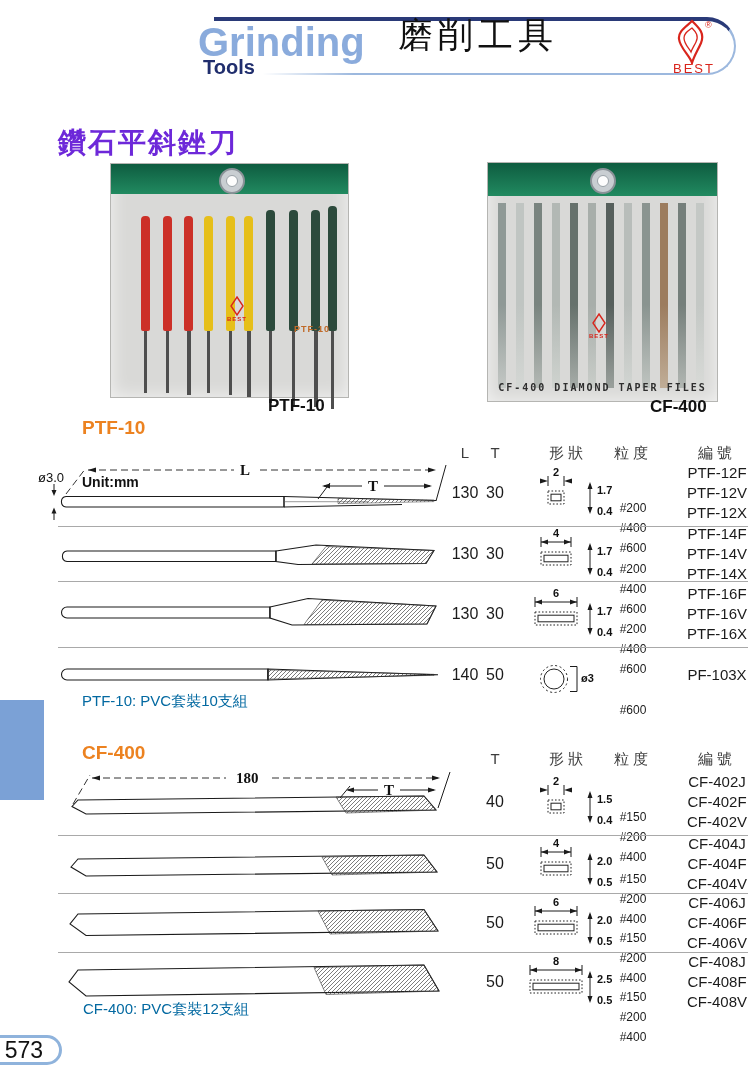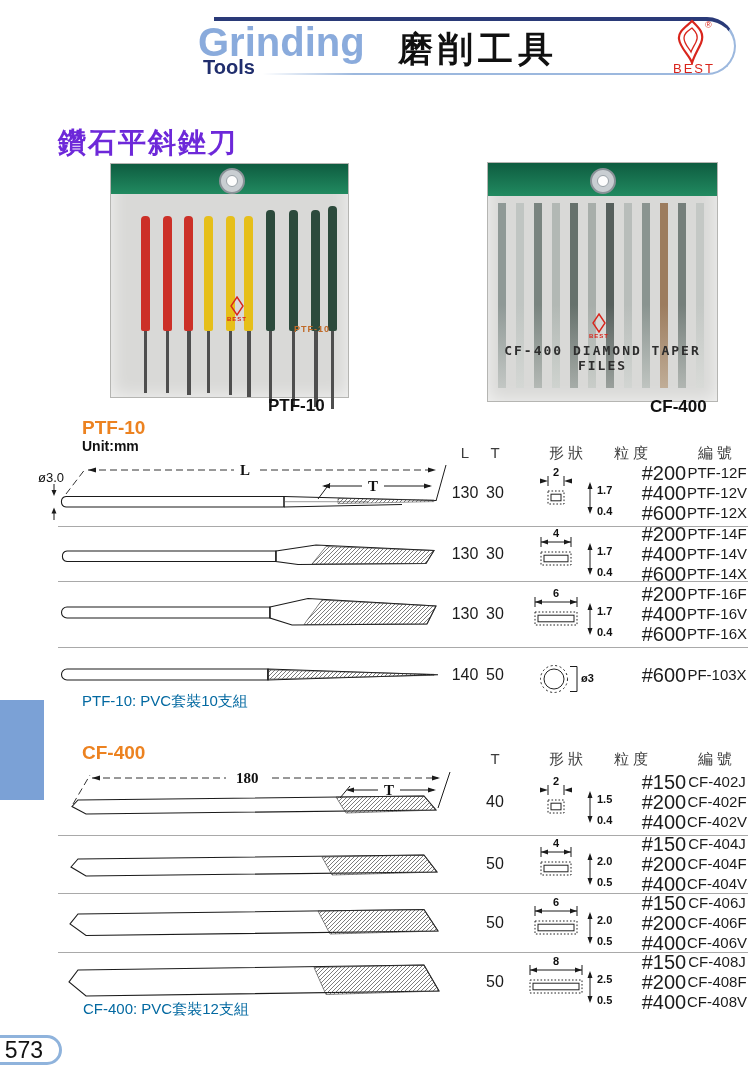--- a/index.html
+++ b/index.html
@@ -8,53 +8,53 @@
   .abs{position:absolute;}
 
   
   .capsule{position:absolute;left:214px;top:17px;width:522px;height:58px;box-sizing:border-box;
            border:2px solid #9cb8de;border-left:none;border-top:4px solid #2a3a78;
            border-radius:0 32px 32px 0;}
   .capfade{position:absolute;left:214px;top:66px;width:140px;height:12px;
            background:linear-gradient(to right,#fff,#fff 35%,rgba(255,255,255,0));}
   .grinding{position:absolute;left:198px;top:20px;font-size:40px;font-weight:bold;color:#8aabdc;letter-spacing:0;}
   .tools{position:absolute;left:203px;top:56px;font-size:20px;font-weight:bold;color:#202e6d;}
-  .zhtitle{position:absolute;left:398px;top:26px;font-size:35px;font-weight:bold;color:#101010;letter-spacing:5px;}
+  .zhtitle{position:absolute;left:398px;top:12px;font-size:35px;font-weight:normal;color:#101010;letter-spacing:5px;}
   .bestword{position:absolute;left:662px;top:61px;width:64px;text-align:center;font-size:13px;
             color:#d9251c;letter-spacing:2px;}
   .sectitle{position:absolute;left:58px;top:124px;font-size:28px;font-weight:bold;color:#6d28d9;letter-spacing:2px;}
 
   
   .pouch{position:absolute;background:#d9d9d7;border:1px solid #b5b5b2;box-shadow:inset 0 0 18px rgba(255,255,255,.7);}
   .greenbar{position:absolute;left:0;top:0;width:100%;background:linear-gradient(#0e5c40,#218a60);}
   .grommet{position:absolute;width:22px;height:22px;border-radius:50%;background:#c9ced2;border:2px solid #8b9298;}
   .grommet .hole{position:absolute;left:5px;top:5px;width:12px;height:12px;border-radius:50%;background:#fdfdfd;border:1px solid #9aa2a8;box-sizing:border-box;}
   .file-handle{position:absolute;border-radius:4px 4px 2px 2px;}
   .file-blade{position:absolute;background:#4e4e4e;}
   .stamp{position:absolute;width:100%;text-align:center;font-family:"DejaVu Sans Mono",monospace;
          font-weight:bold;color:#2e2e2e;}
   .minibrand{position:absolute;text-align:center;color:#d9251c;font-size:6px;font-weight:bold;letter-spacing:1px;}
   .orangestamp{position:absolute;color:#c06a28;font-size:9px;font-weight:bold;letter-spacing:1px;}
   .caption{position:absolute;font-size:17px;font-weight:bold;color:#111;}
   .strip12{position:absolute;top:40px;width:8px;height:185px;}
 
   
   .subhead{position:absolute;font-size:19px;font-weight:bold;color:#ec8220;}
-  .unit{position:absolute;font-size:14px;font-weight:bold;color:#111;}
+  .unit{position:absolute;font-size:14px;font-weight:bold;color:#111;margin-top:36px;}
   .note{position:absolute;font-size:15px;color:#0369a1;text-align:center;}
 
   
   .thead span{position:absolute;font-size:15px;color:#3c3c3c;text-align:center;}
   .zh-h{letter-spacing:4px;}
   .sep{position:absolute;left:58px;width:690px;height:1px;background:#a9a9a9;}
   .trow{position:absolute;left:0;width:755px;}
   .cell{position:absolute;top:50%;transform:translateY(-50%);font-size:16px;color:#1b1b1b;text-align:center;}
   .lval{left:445px;width:40px;}
   .tval{left:477px;width:36px;}
-  .grits{left:632px;width:64px;line-height:20px;font-size:20px;}
+  .grits{left:601px;width:64px;line-height:20px;font-size:12px;margin-top:35px;}
   .codes{left:673px;width:88px;line-height:20px;font-size:15px;}
   .drawing{position:absolute;left:38px;top:0;}
   .cfdraw{left:40px;}
   .shape{position:absolute;left:524px;}
 
   
   svg line, svg path.ln, svg polyline{stroke:#1b1b1b;stroke-width:1;fill:none;}
   svg .thin{stroke-width:0.6;stroke:#555;}
   svg .dash{stroke-dasharray:7 4;stroke-width:0.9;}
   svg .dotr{fill:none;stroke:#222;stroke-width:1;stroke-dasharray:1.6 1.9;}
@@ -146,21 +146,21 @@
     <div class="strip12" style="left:154px;background:linear-gradient(#8a9490 55%,#bfc4c0);"></div>
     <div class="strip12" style="left:172px;background:linear-gradient(#9c7c5e 55%,#c0ad97);"></div>
     <div class="strip12" style="left:190px;background:linear-gradient(#757f7b 55%,#b1b6b2);"></div>
     <div class="strip12" style="left:208px;background:linear-gradient(#c4c8c5 55%,#d8dad7);"></div>
 
     <svg class="abs" style="left:103px;top:150px;" width="16" height="20" viewBox="0 0 16 20">
       <path d="M8,1 L14,10 L8,19 L2,10 Z" fill="none" stroke="#d9251c" stroke-width="1.4"></path>
     </svg>
     <div class="minibrand" style="left:93px;top:170px;width:36px;">BEST</div>
 
-    <div class="stamp" style="bottom:28px;font-size:13px;letter-spacing:2px;">CF-400 DIAMOND TAPER FILES</div>
+    <div class="stamp" style="bottom:8px;font-size:10px;letter-spacing:2px;">CF-400 DIAMOND TAPER FILES</div>
   </div>
   <div class="caption" style="left:650px;top:397px;">CF-400</div>
 
   <div class="subhead" style="left:82px;top:417px;">PTF-10</div>
   <div class="unit" style="left:82px;top:438px;">Unit:mm</div>
 
   <div class="thead">
     <span style="left:445px;top:444px;width:40px;">L</span>
     <span style="left:477px;top:444px;width:36px;">T</span>
     <span class="zh-h" style="left:536px;top:444px;width:64px;">形狀</span>

